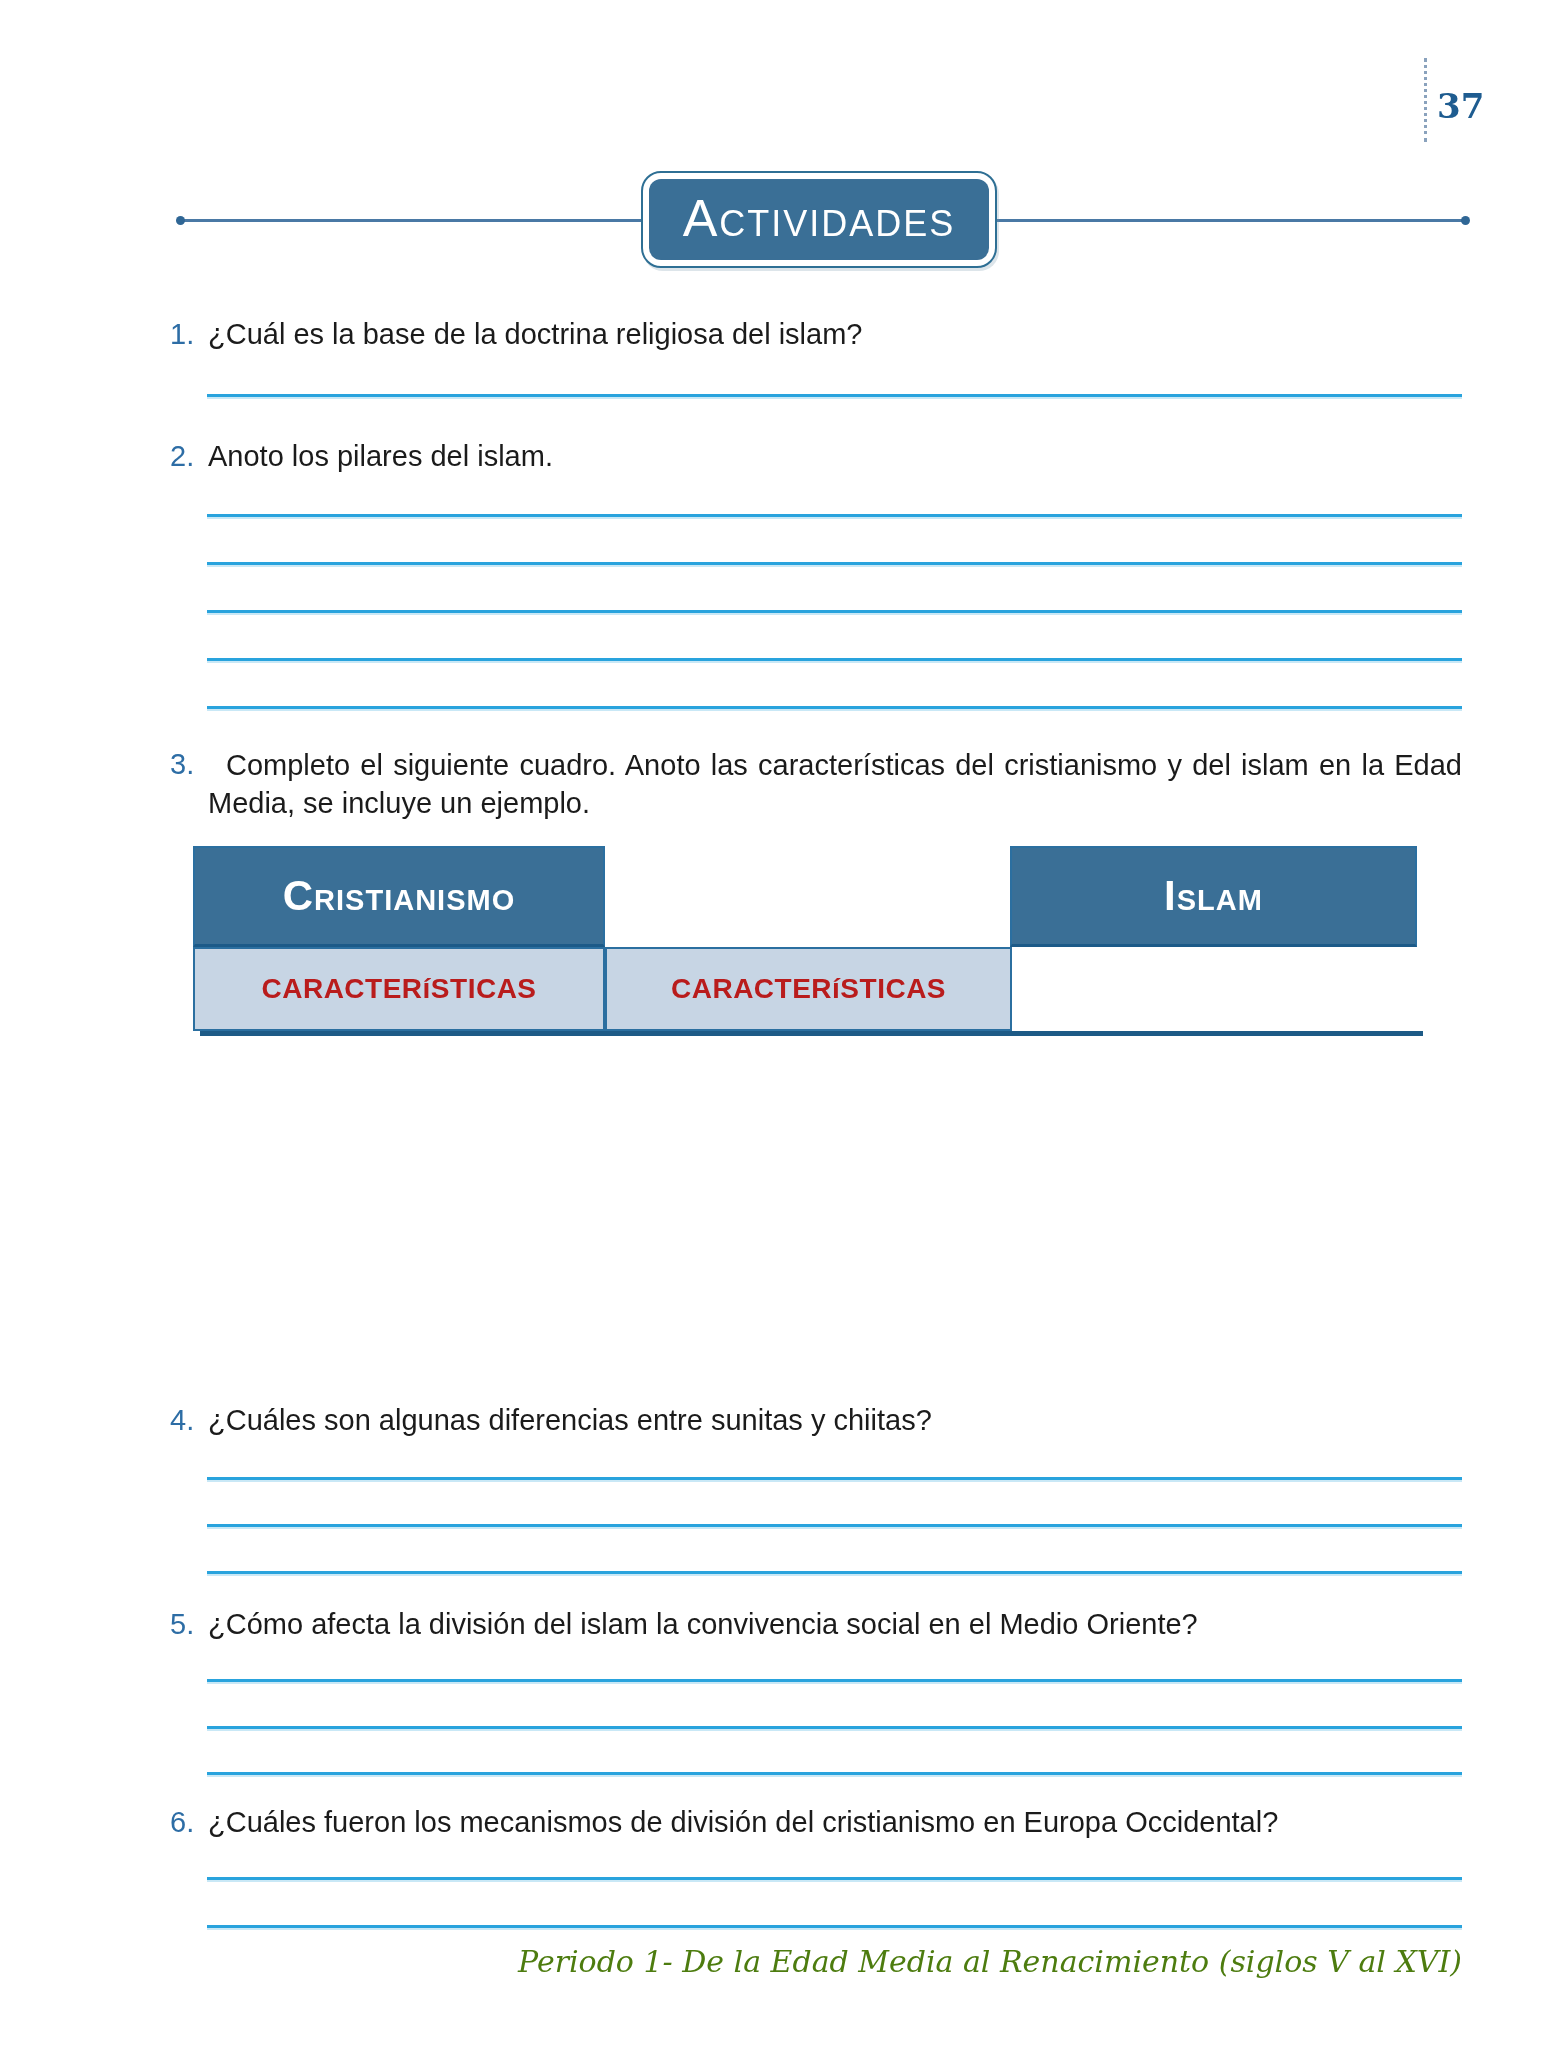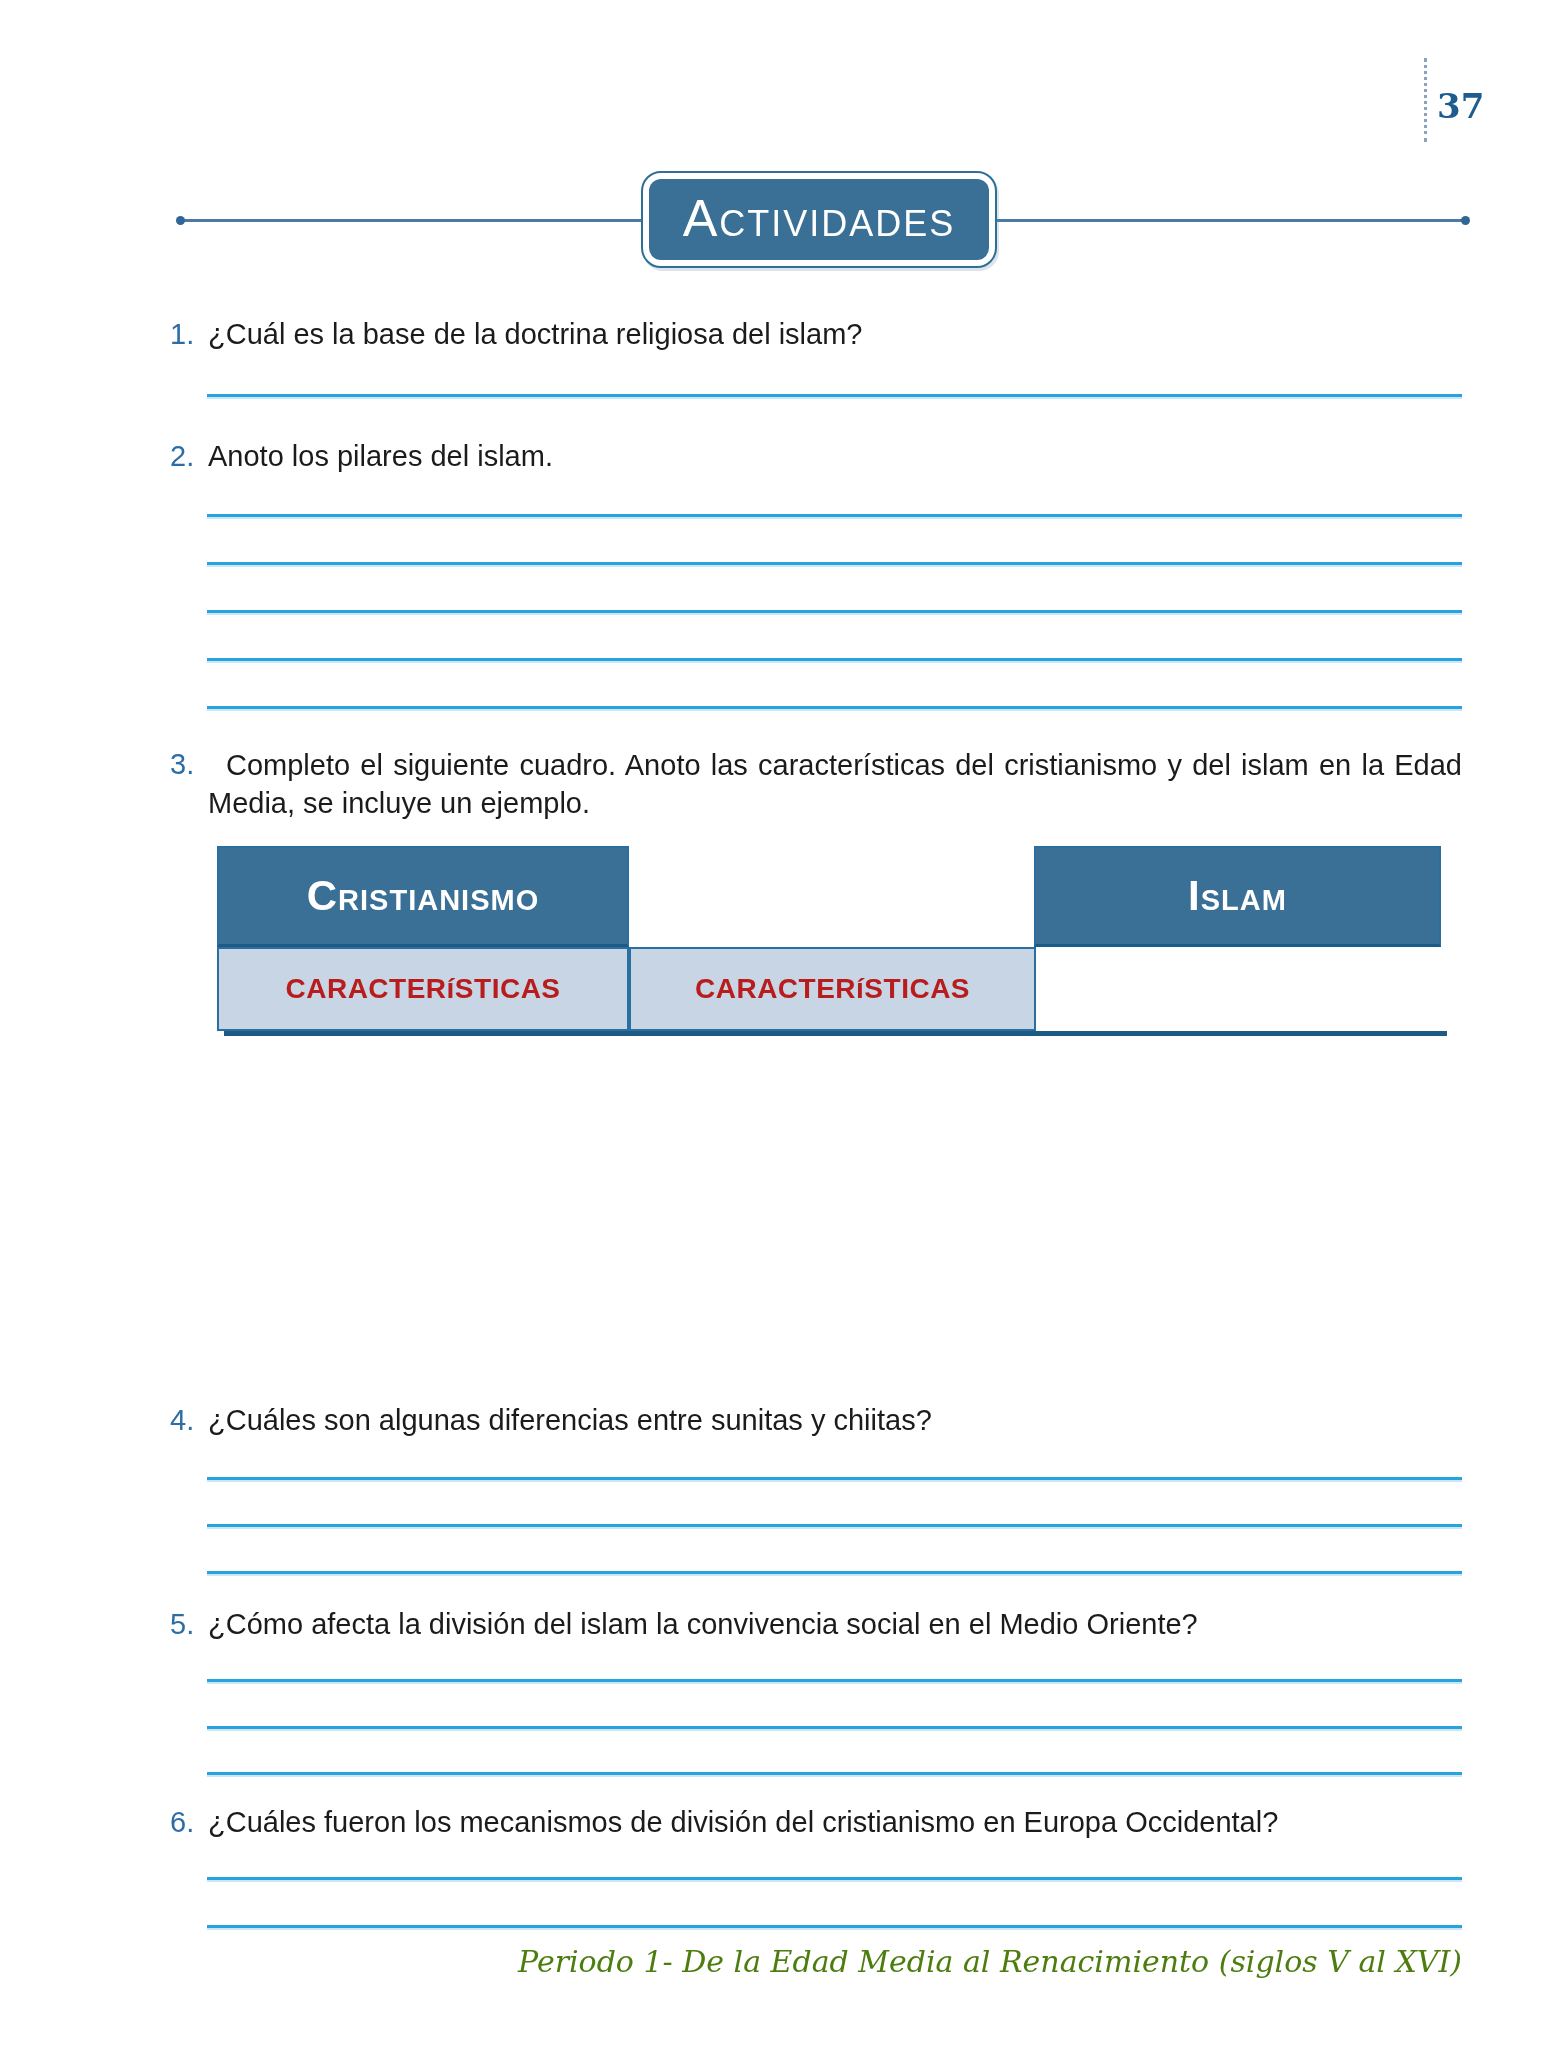--- a/index.html
+++ b/index.html
@@ -30,21 +30,21 @@
   .q { position:absolute; left:170px; width:1292px; display:flex; font-size:29px; color:#1b1b1b; line-height:1.3; }
   .qnum { width:38px; flex:none; color:#2d6da5; }
   .qtext { flex:1; }
   .q3block { flex:1; line-height:38px; }
   .jline { text-align:justify; text-align-last:justify;margin-left:18px; }
 
   
   .aline { position:absolute; left:207px; width:1255px; height:3px; background:#29a3dd; box-shadow:0 2px 0 rgba(41,163,221,0.25); }
 
   
-  .tbl { position:absolute; left:193px; top:846px; width:1224px; z-index:1;margin-left:24px; }
+  .tbl { position:absolute; left:193px; top:846px; width:1224px; z-index:1; }
   .tbl::after { content:""; position:absolute; left:7px; right:-6px; bottom:-5px; height:5px; background:#1d5a86; }
   .trow { display:flex; }
   .c1 { width:412px; } .c2 { width:405px; } .c3 { width:407px; }
   .tcell { box-sizing:border-box; flex:none; }
   .thead .hcell { height:101px; background:#3a6f96; border:2px solid #2b6fa0; border-bottom:3px solid #1c5a88; display:flex; align-items:center; justify-content:center; }
   .thead .hgap { height:101px; background:transparent; }
   .hlabel { color:#ffffff; font-weight:bold; font-size:29px; letter-spacing:1px; line-height:1; }
   .hlabel::first-letter { font-size:42px; }
   .tsub .tcell { height:84px; background:#c7d5e4; border:2px solid #2b6fa0; display:flex; align-items:center; justify-content:center; font-weight:bold; font-size:28px; color:#b91c1c; letter-spacing:0.5px; }
   .tbody .tcell { height:332px; background:#ffffff; border:2px solid #2b6fa0; }

